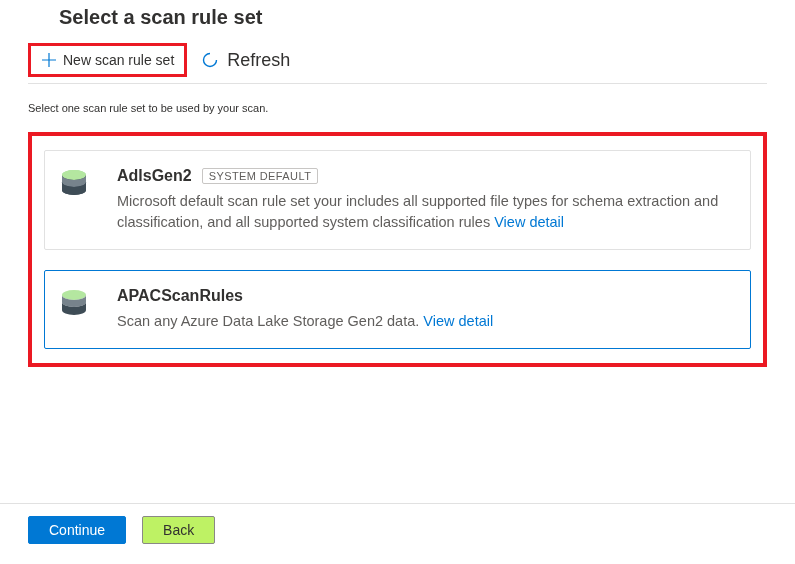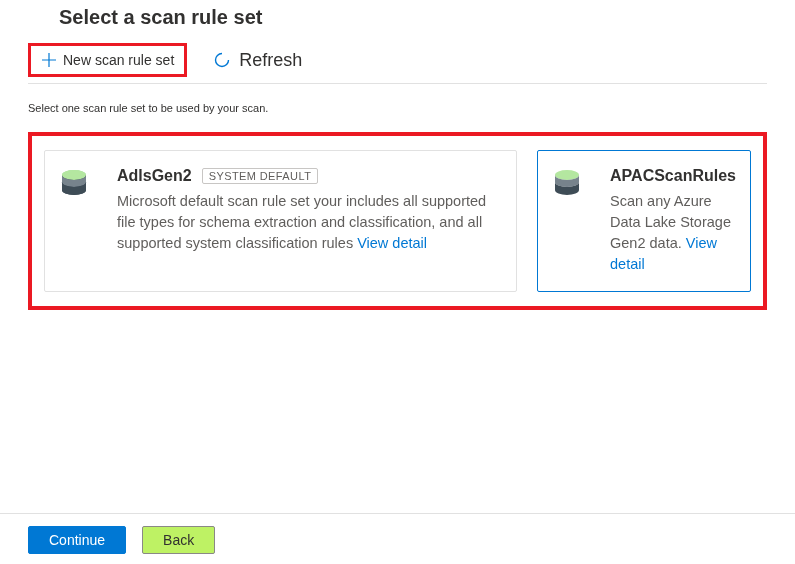--- a/index.html
+++ b/index.html
@@ -15,21 +15,21 @@
   h1.title {
     font-size: 20px;
     font-weight: 600;
     color: #323130;
     margin-bottom: 14px;
     margin-left: 31px;
   }
   .toolbar {
     display: flex;
     align-items: center;
-    gap: 16px;
+    gap: 4px;
     border-bottom: 1px solid #e1e1e1;
     padding-bottom: 6px;
     margin-bottom: 18px;
   }
   .new-rule-btn {
     display: flex;
     align-items: center;
     gap: 6px;
     padding: 6px 10px;
     border: 3px solid #eb1923;
@@ -53,21 +53,21 @@
   .refresh-icon svg { display:block; }
   .instruction {
     font-size: 11px;
     color: #323130;
     margin-bottom: 18px;
   }
   .list-highlight {
     border: 4px solid #eb1923;
     padding: 14px 12px;
     display: flex;
-    flex-direction: row;
+    flex-direction: column;
     gap: 20px;
   }
   .ruleset-card {
     border: 1px solid #e1e1e1;
     padding: 16px 14px;
     display: flex;
     gap: 18px;
     cursor: pointer;
     border-radius: 2px;
   }
@@ -110,21 +110,21 @@
     color: #0078d4;
     text-decoration: none;
     cursor: pointer;
   }
   .footer {
     position: absolute;
     left: 0;
     right: 0;
     bottom: 0;
     border-top: 1px solid #e1e1e1;
-    padding: 12px 28px 10px;
+    padding: 12px 28px 20px;
     display: flex;
     align-items: center;
     gap: 16px;
     background:#fff;
   }
   .btn {
     font-size: 14px;
     padding: 5px 20px;
     border-radius: 2px;
     cursor: pointer;

